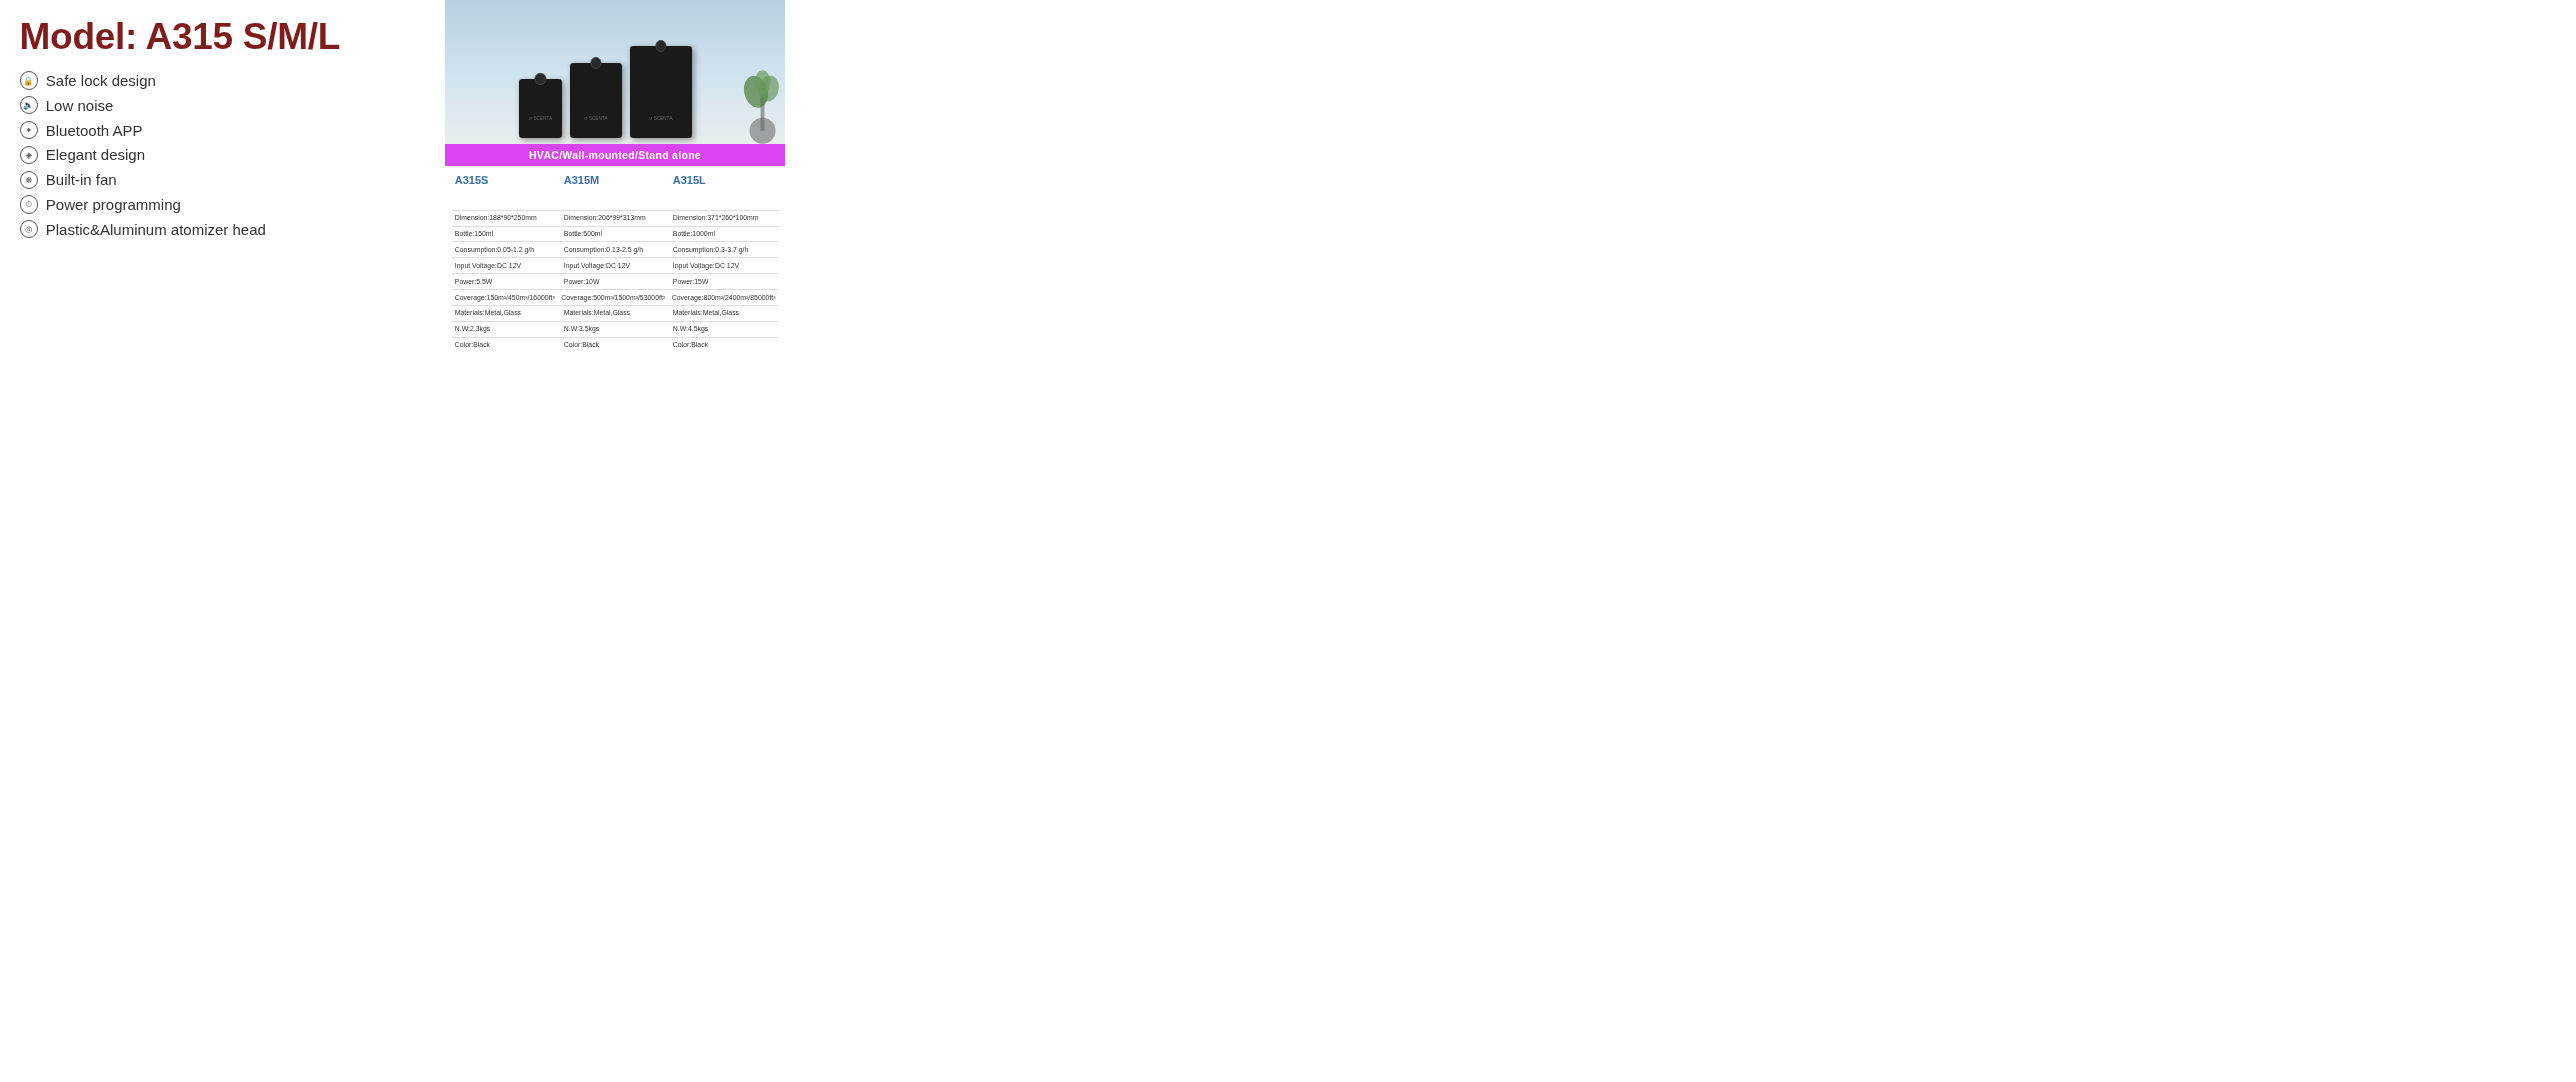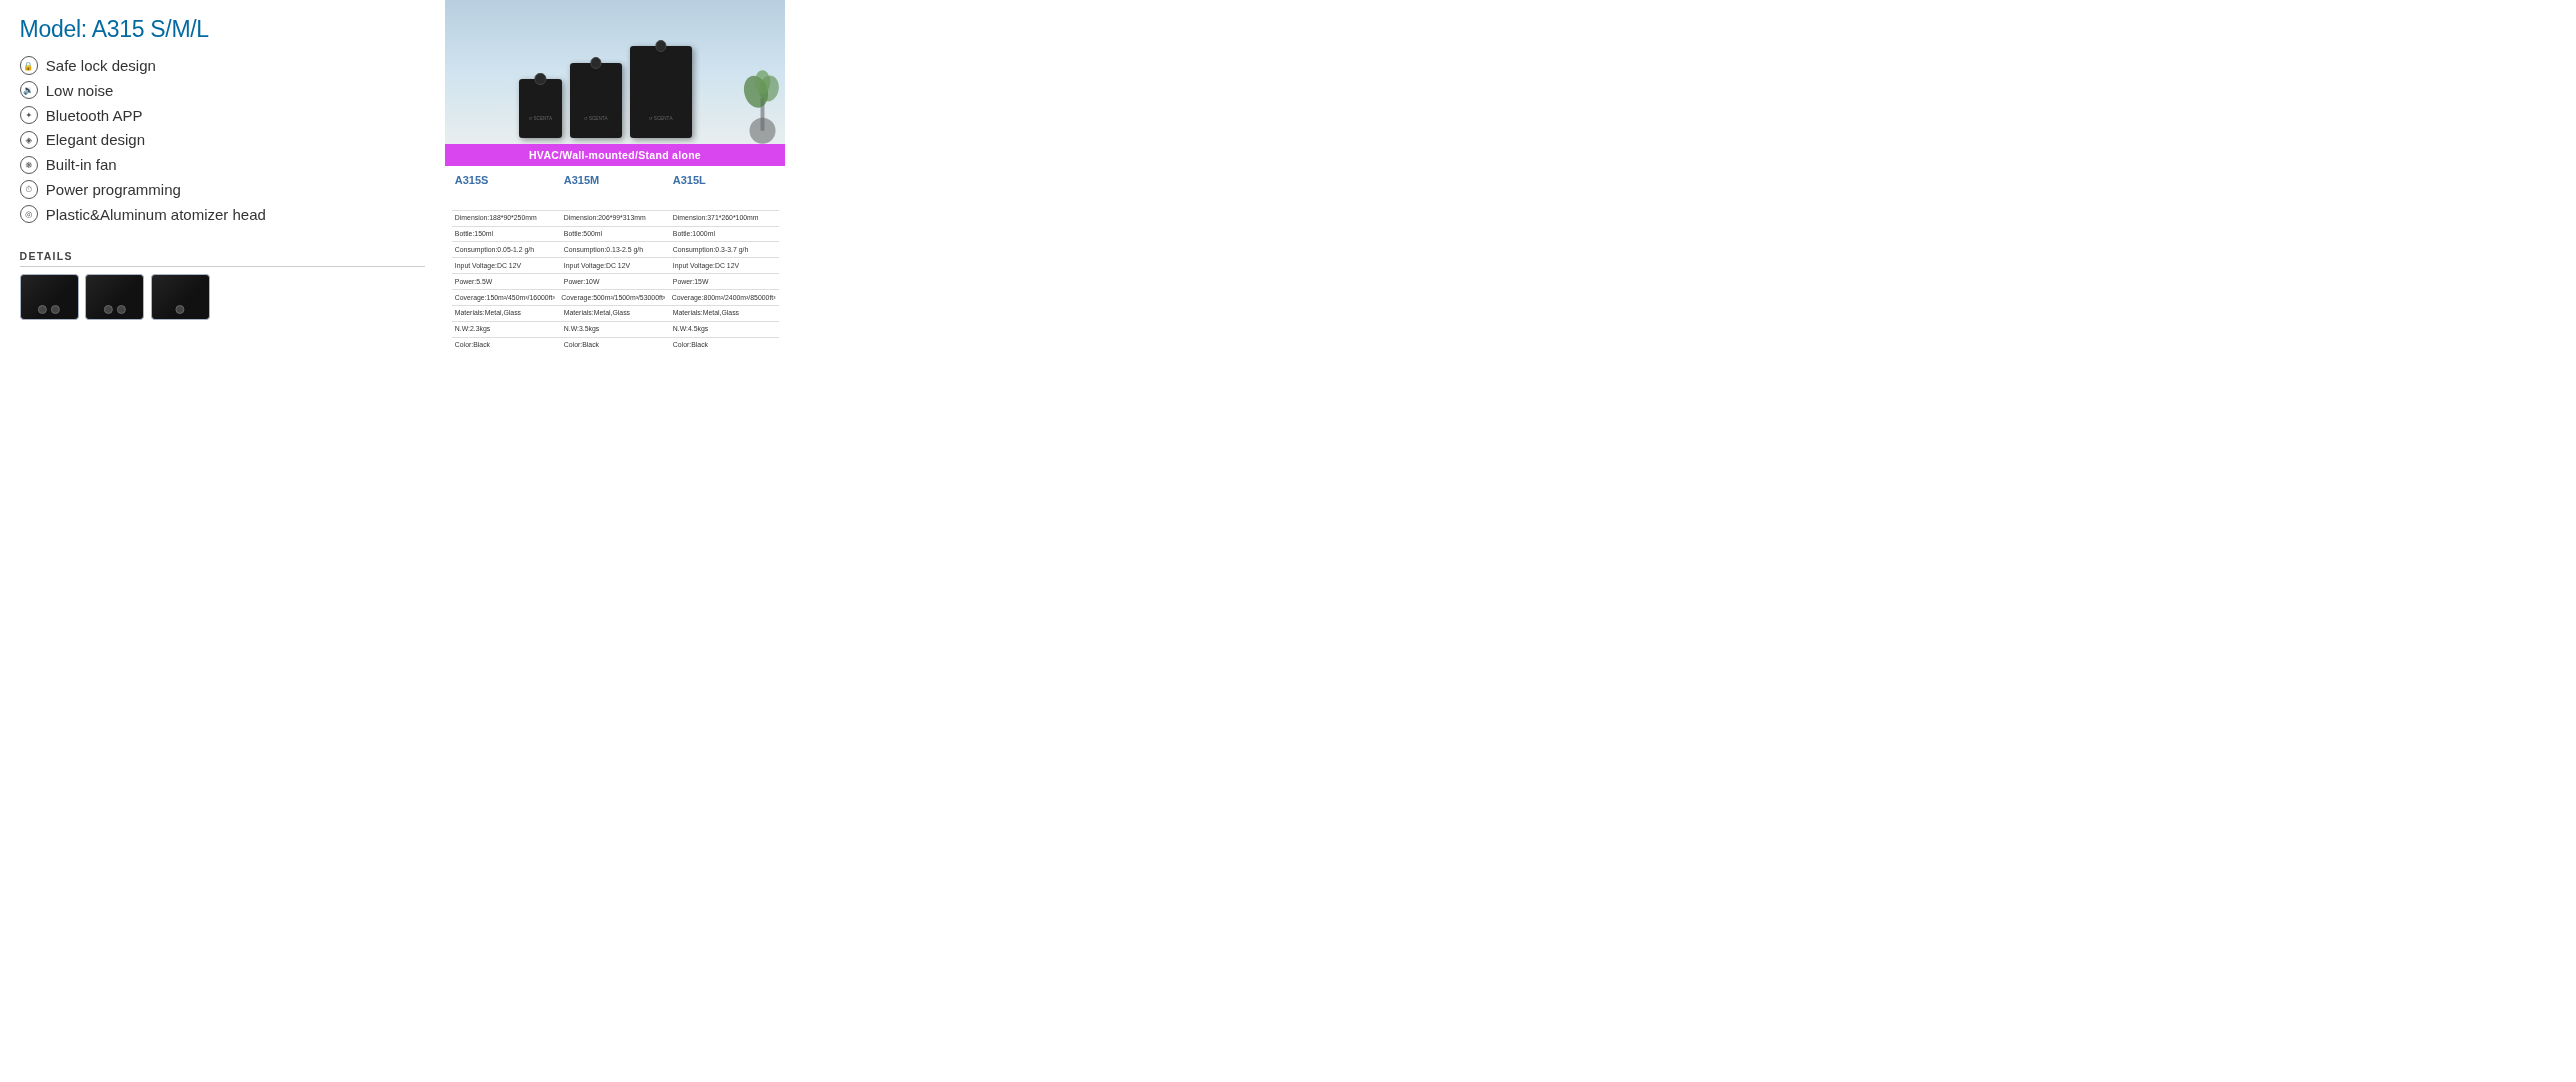--- a/index.html
+++ b/index.html
@@ -96,23 +96,23 @@
     }
 
     
     .middle-panel {
       flex: 1;
       padding: 16.4px 19.6px;
       display: flex;
       flex-direction: column;
     }
     .model-title {
-      font-size: 23px;
-      font-weight: 400;
-      color: #0369a1;
+      font-size: 37px;
+      font-weight: 700;
+      color: #7f1d1d;
       margin-bottom: 13px;
       letter-spacing: -0.3px;
     }
     .features-list {
       list-style: none;
       margin-bottom: 16.4px;
     }
     .feature-item {
       display: flex;
       align-items: center;
@@ -314,42 +314,20 @@
       <li class="feature-item">
         <div class="feature-icon">⏱</div>
         <span class="feature-text">Power programming</span>
       </li>
       <li class="feature-item">
         <div class="feature-icon">◎</div>
         <span class="feature-text">Plastic&amp;Aluminum atomizer head</span>
       </li>
     </ul>
 
-    <div class="details-section">
-      <div class="details-title">DETAILS</div>
-      <div class="details-thumbnails">
-        <div class="thumbnail">
-          <div class="thumb-detail">
-            <div class="thumb-circle"></div>
-            <div class="thumb-circle"></div>
-          </div>
-        </div>
-        <div class="thumbnail">
-          <div class="thumb-detail">
-            <div class="thumb-circle"></div>
-            <div class="thumb-circle"></div>
-          </div>
-        </div>
-        <div class="thumbnail">
-          <div class="thumb-detail">
-            <div class="thumb-circle"></div>
-          </div>
-        </div>
-      </div>
-    </div>
   </div>
 
   <div class="right-panel">
     <div class="product-photo">
       <div class="photo-devices">
         <div class="device-box device-small">
           <div class="device-logo">↺ SCENTА</div>
         </div>
         <div class="device-box device-medium">
           <div class="device-logo">↺ SCENTА</div>

